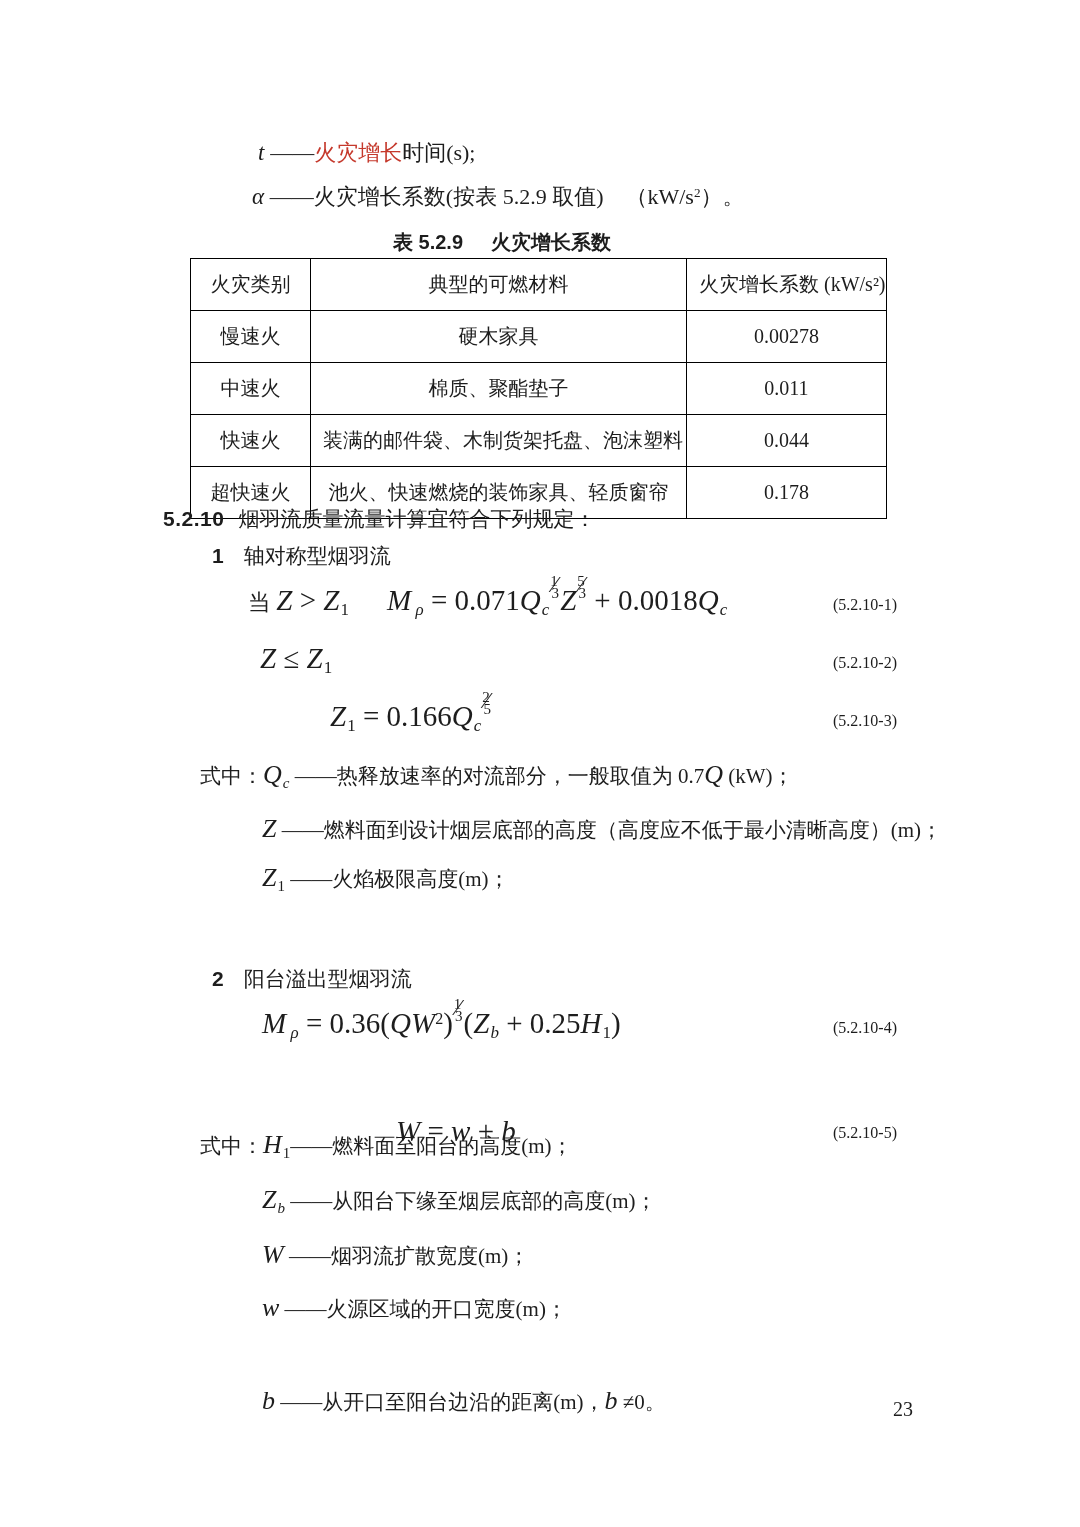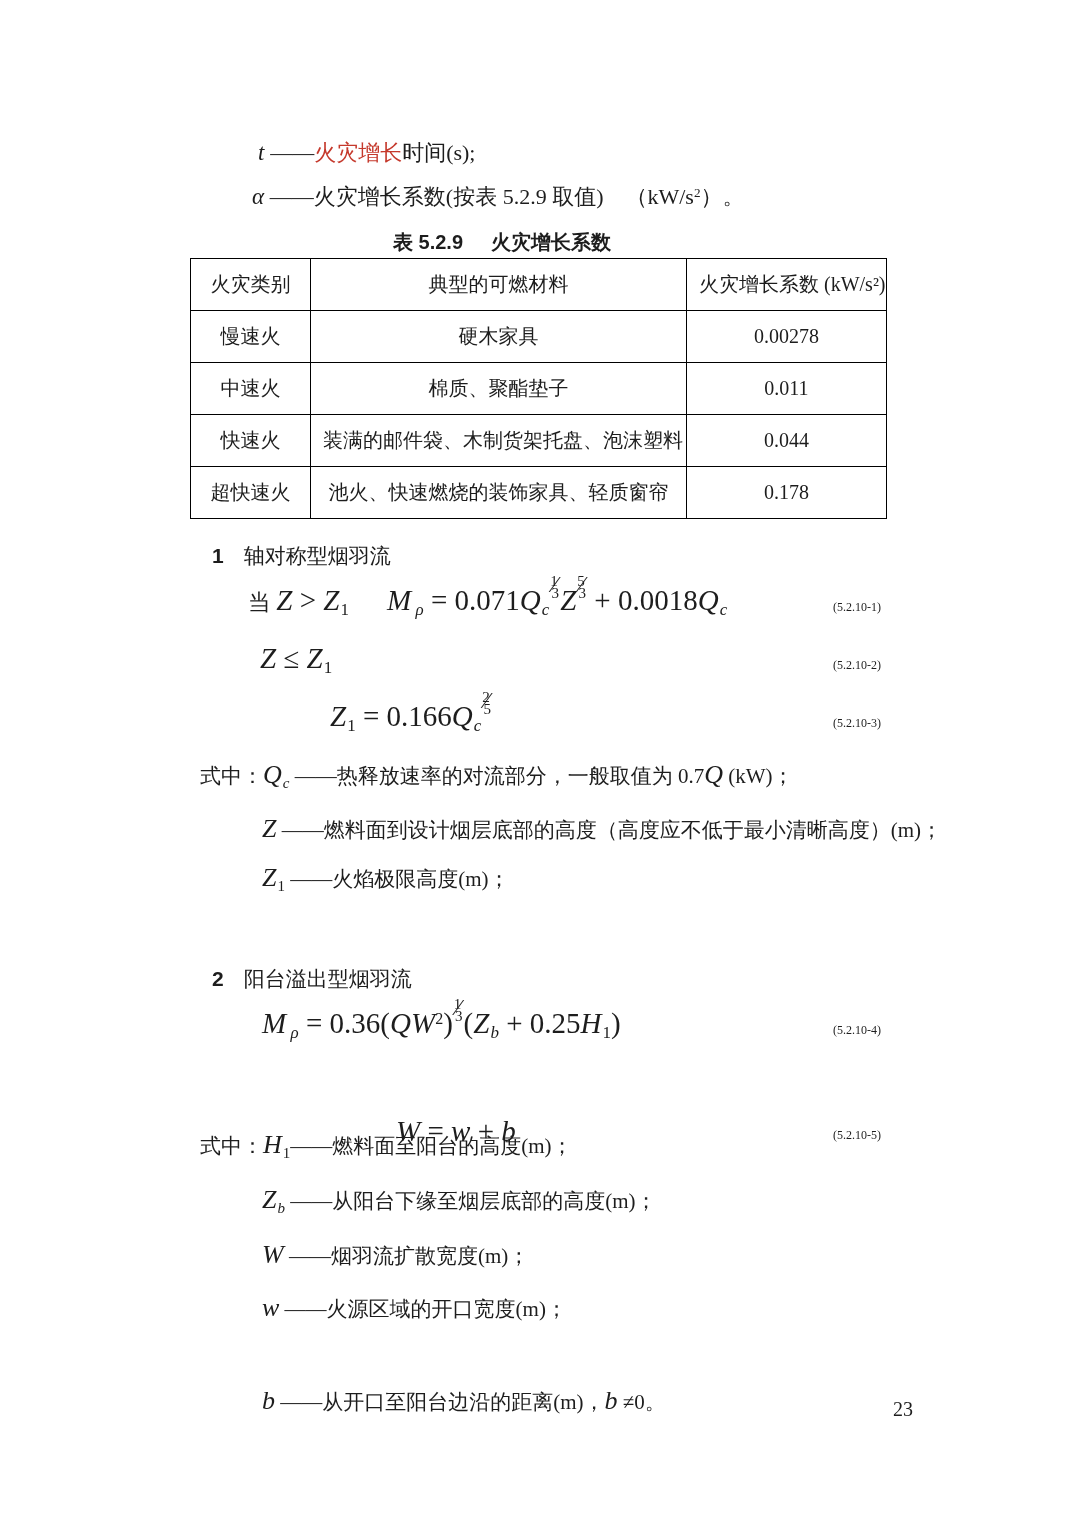--- a/index.html
+++ b/index.html
@@ -40,21 +40,21 @@
   
   .clause,.subline{font-family:"Liberation Sans","DejaVu Sans",sans-serif;font-size:21px;}
   .clause .num{font-weight:bold;letter-spacing:0.5px;margin-right:14px;}
   .subline .num{font-weight:bold;margin-right:20px;}
 
   
   .fline{height:52px;width:1080px;left:0;font-size:29px;}
   .fline .cond,.fline .fbody{position:absolute;bottom:6px;line-height:1;white-space:nowrap;}
   .fline .tk-sb{font-size:17px;}
   .fline .tk-sp{font-size:16px;}
-  .eqno{position:absolute;left:833px;bottom:11px;font-size:12px;line-height:1;}
+  .eqno{position:absolute;left:833px;bottom:11px;font-size:16px;line-height:1;}
 
   
   .dline{font-size:21px;line-height:34px;}
   .dline .tk-i{font-size:26px;}
   .dline .tk-sb{font-size:15px;}
 
   .pageno{font-size:20px;}
 </style>
 </head>
 <body>
@@ -96,20 +96,23 @@
       <td>0.044</td>
     </tr>
     <tr>
       <td>超快速火</td>
       <td>池火、快速燃烧的装饰家具、轻质窗帘</td>
       <td>0.178</td>
     </tr>
   </tbody>
     </table>
 
+  <div class="abs clause" style="top:505px;left:163px;">
+    <span class="num">5.2.10</span><span>烟羽流质量流量计算宜符合下列规定：</span>
+  </div>
 
   <div class="abs subline" style="top:542px;left:212px;text-align:center;">
     <span class="num">1</span><span>轴对称型烟羽流</span>
   </div>
 
   <div class="abs fline" style="top:572px;">
     <span class="cond" style="left:248px;"><span class="tk-cj">当 </span><span class="tk-i">Z</span><span class="tk-c"> &gt; </span><span class="tk-i">Z</span><span class="tk-sb up">1</span></span>
     <span class="fbody" style="left:387px;"><span class="tk-i">M</span><span class="tk-sb"> ρ</span><span class="tk-c"> = 0.071</span><span class="tk-i">Q</span><span class="tk-sb">c</span><span class="fr"><span class="n">1</span><span class="sl">⁄</span><span class="d">3</span></span><span class="tk-i">Z</span><span class="fr"><span class="n">5</span><span class="sl">⁄</span><span class="d">3</span></span><span class="tk-c"> + 0.0018</span><span class="tk-i">Q</span><span class="tk-sb">c</span></span>
     <span class="eqno">(5.2.10-1)</span>
   </div>

